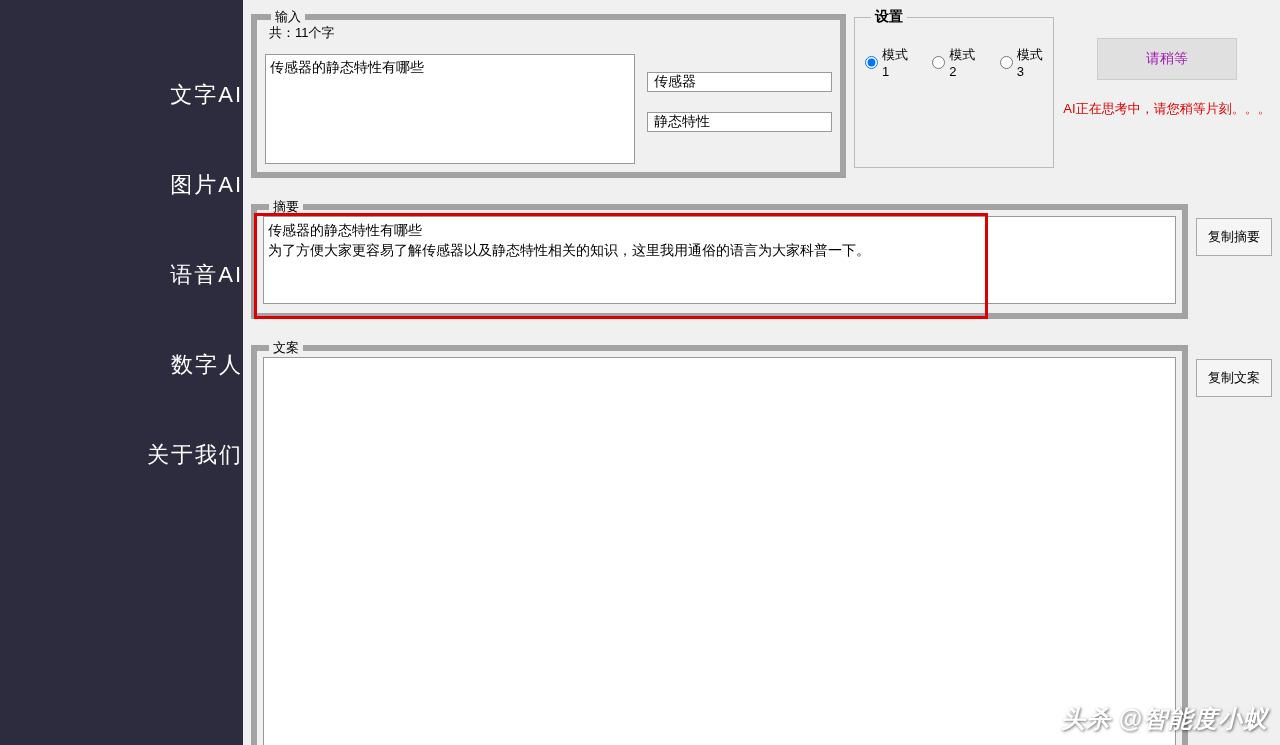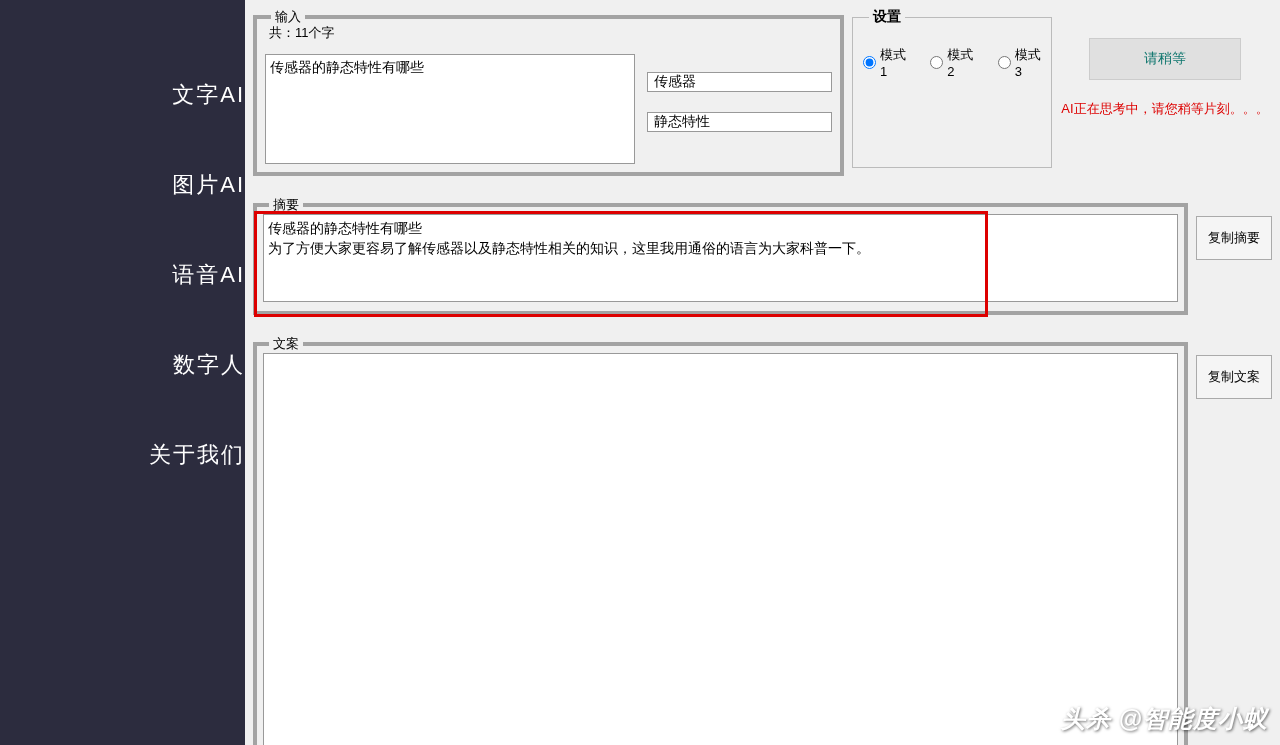--- a/index.html
+++ b/index.html
@@ -1,41 +1,41 @@
 <!DOCTYPE html>
 <html><head>
 <meta charset="utf-8">
 <style>
 * { box-sizing: border-box; margin: 0; padding: 0; }
 body { font-family: "Microsoft YaHei", "SimSun", sans-serif; font-size: 13px; background: #f0f0f0; overflow: hidden; }
 .app { display: flex; width: 1280px; height: 745px; }
 .sidebar { width: 245px; background: #2c2c3e; display: flex; flex-direction: column; padding-top: 50px; }
 .sidebar-item { color: #fff; font-size: 22px; padding: 30px 0; text-align: right; cursor: pointer; letter-spacing: 2px; }
 .main { flex: 1; background: #f0f0f0; padding: 8px 8px 8px 8px; position: relative; }
-fieldset { border: 4px solid #a3a3a3; margin: 0 0 8px 0; padding: 0; position: relative; }
+fieldset { border: 6px solid #a3a3a3; margin: 0 0 8px 0; padding: 0; position: relative; }
 fieldset > legend { padding: 0 4px; font-size: 13px; margin-left: 6px; }
 .input-row { display: flex; align-items: flex-start; gap: 8px; }
 .char-count { color: #000000; font-size: 13px; position: absolute; top: -2px; left: 12px; }
 .input-fieldset { padding: 28px 8px 8px 8px; }
 .main-textarea { width: 370px; height: 110px; resize: none; border: 1px solid #999; font-size: 14px; padding: 4px; font-family: inherit; }
 .keyword-col { display: flex; flex-direction: column; gap: 20px; padding-top: 18px; }
 .keyword-input { width: 185px; height: 20px; border: 1px solid #999; padding: 4px 6px; font-size: 14px; font-family: inherit; }
 .settings-group { border: 1px solid #bbb; padding: 8px 10px 90px 10px; margin-top: 0; flex: 1; position: relative; }
 .settings-legend { font-weight: bold; font-size: 14px; padding: 0 4px; }
 .radio-row { display: flex; gap: 24px; align-items: flex-end; margin-top: 12px; }
 .radio-lbl { display: flex; align-items: center; gap: 4px; font-size: 13px; cursor: pointer; }
 .radio-lbl input { cursor: pointer; }
 .btn-col { display: flex; flex-direction: column; align-items: center; padding-top: 30px; gap: 20px; width: 210px; }
-.wait-btn { width: 152px; height: 42px; background: #e0e0e0; border: 1px solid #ccc; color: #0f766e; font-size: 14px; cursor: default; font-family: inherit; }
+.wait-btn { width: 140px; height: 42px; background: #e0e0e0; border: 1px solid #ccc; color: #a21caf; font-size: 14px; cursor: default; font-family: inherit; }
 .thinking { color: #d00; font-size: 13px; }
 .summary-row { display: flex; gap: 8px; align-items: flex-start; }
 .summary-fieldset { flex: 1; padding: 0 6px 6px 6px; position: relative; }
 .summary-textarea { width: 100%; height: 88px; resize: none; border: 1px solid #999; font-size: 14px; padding: 4px; font-family: inherit; line-height: 1.4; }
 .highlight-box { position: absolute; border: 3px solid #d00; pointer-events: none; top: -3px; left: -3px; width: 734px; height: 106px; }
-.copy-btn { width: 76px; height: 44px; background: #f5f5f5; border: 1px solid #aaa; font-size: 13px; cursor: pointer; font-family: inherit; margin-top: 20px; }
+.copy-btn { width: 76px; height: 38px; background: #f5f5f5; border: 1px solid #aaa; font-size: 13px; cursor: pointer; font-family: inherit; margin-top: 20px; }
 .article-row { display: flex; gap: 8px; align-items: flex-start; }
 .article-fieldset { flex: 1; padding: 0 6px 6px 6px; }
 .article-textarea { width: 100%; height: 398px; resize: none; border: 1px solid #999; font-size: 14px; padding: 4px; font-family: inherit; }
 .watermark { position: absolute; right: 12px; bottom: 10px; font-size: 24px; color: #fff; font-style: italic; font-weight: bold; text-shadow: 1px 1px 3px rgba(0,0,0,0.6); letter-spacing: 1px; }
 </style>
 </head>
 <body>
 
 <div class="app">
   <div class="sidebar">

